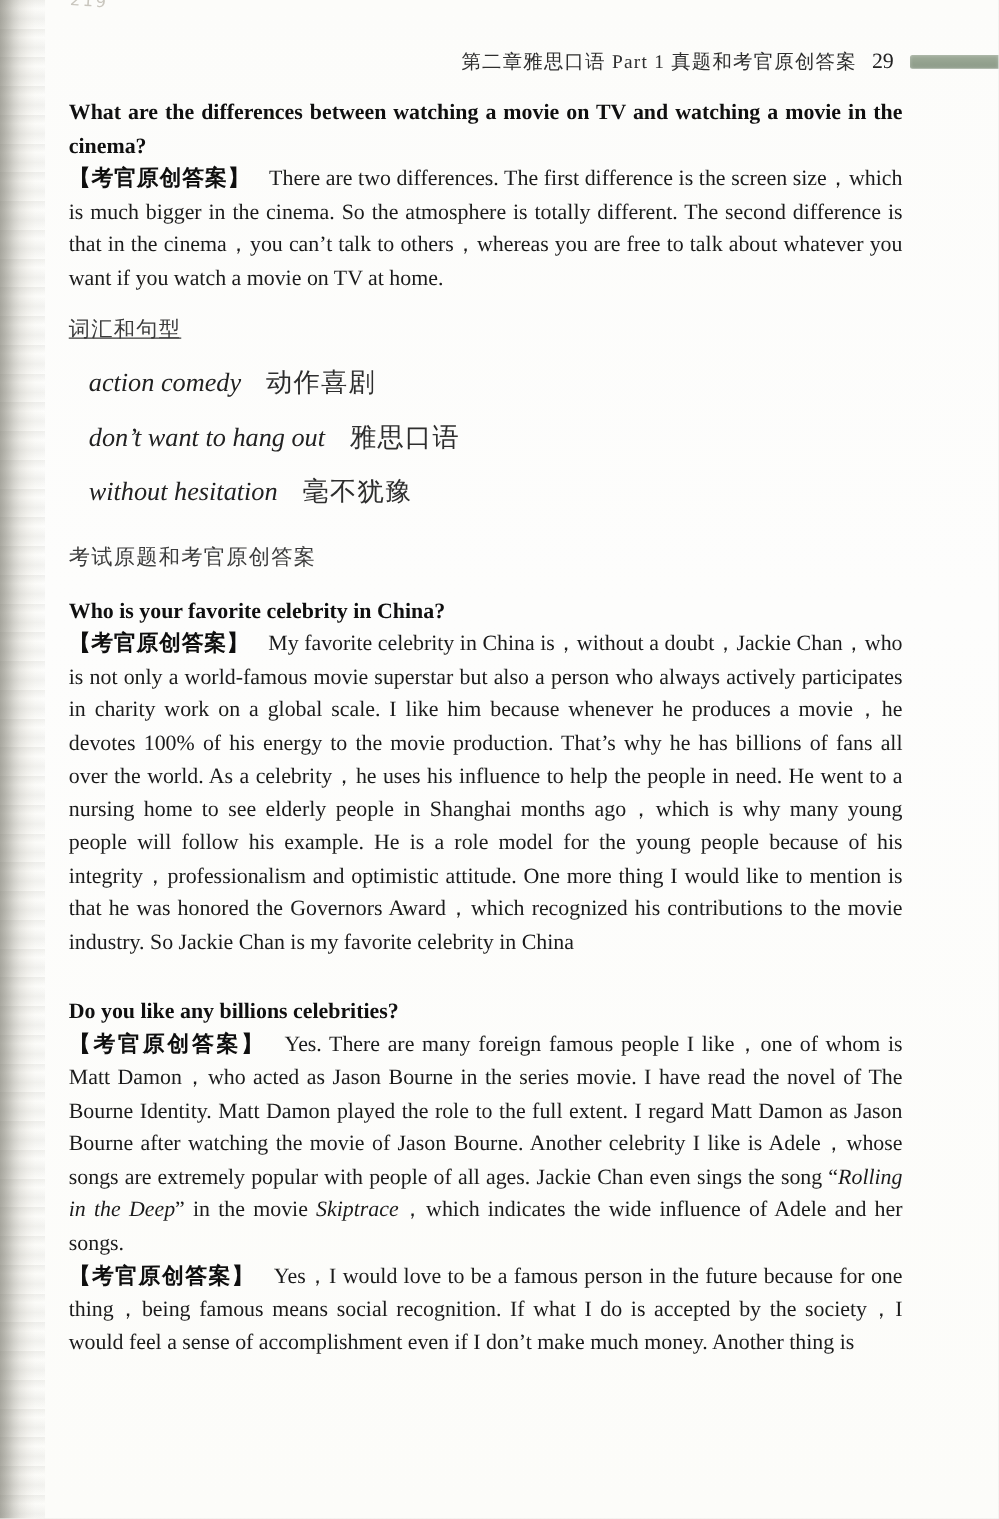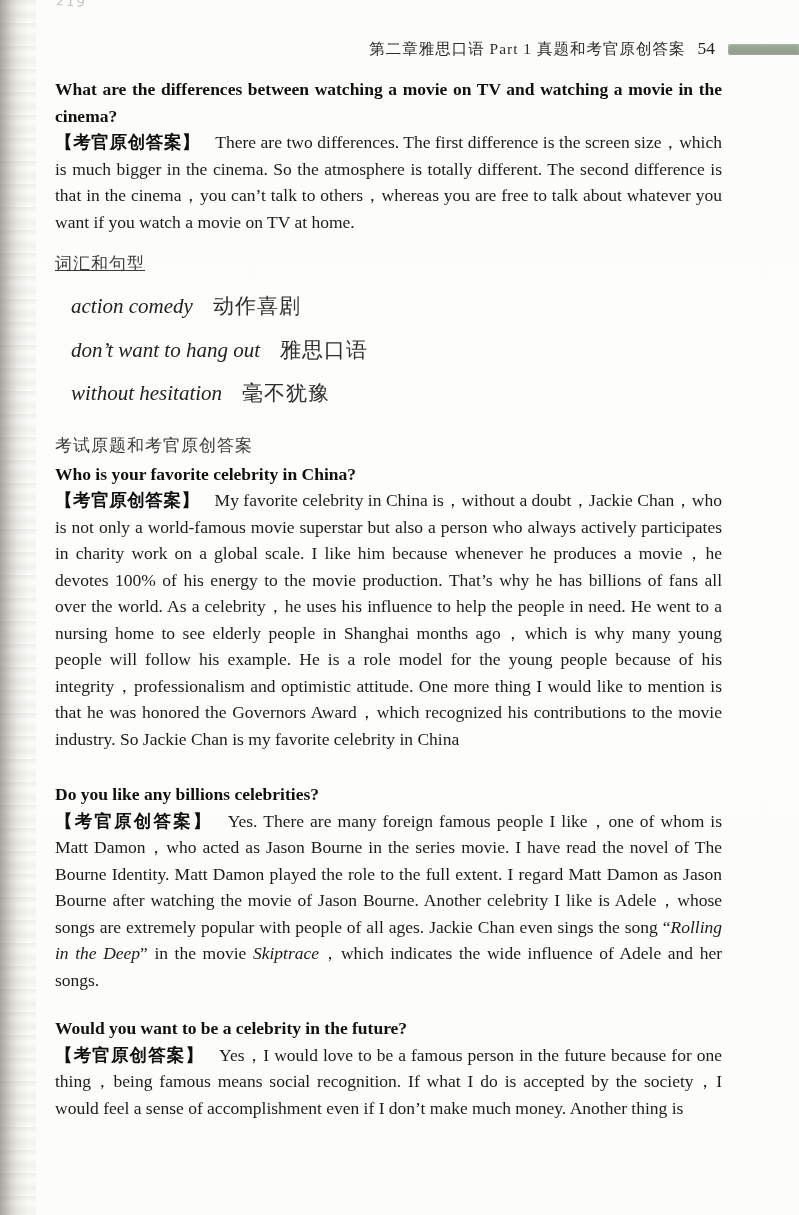--- a/index.html
+++ b/index.html
@@ -123,35 +123,35 @@
   .section-title {
     margin: 16px 0 0 0;
     font-size: 18px;
     line-height: 26px;
     font-weight: bold;
     color: #101010;
   }
   .section-title .num { margin-right: 10px; }
   .section-title .zh { margin-left: 8px; letter-spacing: 1px; }
   .subheading { margin-top: 24px; }
-  .q2 { margin-top: 2px; }
+  .q2 { margin-top: 16px; }
   .q3 { margin-top: 29px; }
   .q4 { margin-top: 22px; }
   .ital { font-style: italic; }
 </style>
 </head>
 <body>
 
 <div class="page">
 
   <div class="left-edge"></div>
 
   <div class="pencil-mark">219</div>
 
-  <div class="header-line"><span class="chapter">第二章</span><span class="title">雅思口语 Part 1 真题和考官原创答案</span><span class="pageno">54</span></div>
+  <div class="header-line"><span class="chapter">第二章</span><span class="title">雅思口语 Part 1 真题和考官原创答案</span><span class="pageno">29</span></div>
 
   <div class="accent-bar"></div>
 
   <main class="content">
 
     <p class="question q1">What are the differences between watching a movie on TV and watching a movie in the cinema?</p>
 
     <p class="para"><span class="label">【考官原创答案】</span><span>There are two differences. The first difference is the screen size，which is much bigger in the cinema. So the atmosphere is totally different. The second difference is that in the cinema，you can’t talk to others，whereas you are free to talk about whatever you want if you watch a movie on TV at home.</span></p>
 
     <section>
@@ -165,18 +165,17 @@
     <p class="zh-heading subheading">考试原题和考官原创答案</p>
 
     <p class="question q2">Who is your favorite celebrity in China?</p>
 
     <p class="para"><span class="label">【考官原创答案】</span><span>My favorite celebrity in China is，without a doubt，Jackie Chan，who is not only a world-famous movie superstar but also a person who always actively participates in charity work on a global scale. I like him because whenever he produces a movie，he devotes 100% of his energy to the movie production. That’s why he has billions of fans all over the world. As a celebrity，he uses his influence to help the people in need. He went to a nursing home to see elderly people in Shanghai months ago，which is why many young people will follow his example. He is a role model for the young people because of his integrity，professionalism and optimistic attitude. One more thing I would like to mention is that he was honored the Governors Award，which recognized his contributions to the movie industry. So Jackie Chan is my favorite celebrity in China</span></p>
 
     <p class="question q3">Do you like any billions celebrities?</p>
 
     <p class="para"><span class="label">【考官原创答案】</span><span>Yes. There are many foreign famous people I like，one of whom is Matt Damon，who acted as Jason Bourne in the series movie. I have read the novel of The Bourne Identity. Matt Damon played the role to the full extent. I regard Matt Damon as Jason Bourne after watching the movie of Jason Bourne. Another celebrity I like is Adele，whose songs are extremely popular with people of all ages. Jackie Chan even sings the song “</span><span class="ital">Rolling in the Deep</span><span>” in the movie </span><span class="ital">Skiptrace</span><span>，which indicates the wide influence of Adele and her songs.</span></p>
 
-    <p class="question q4">Would you want to be a celebrity in the future?</p>
 
     <p class="para"><span class="label">【考官原创答案】</span><span>Yes，I would love to be a famous person in the future because for one thing，being famous means social recognition. If what I do is accepted by the society，I would feel a sense of accomplishment even if I don’t make much money. Another thing is</span></p>
 
   </main>
 </div>
 
 </body></html>

